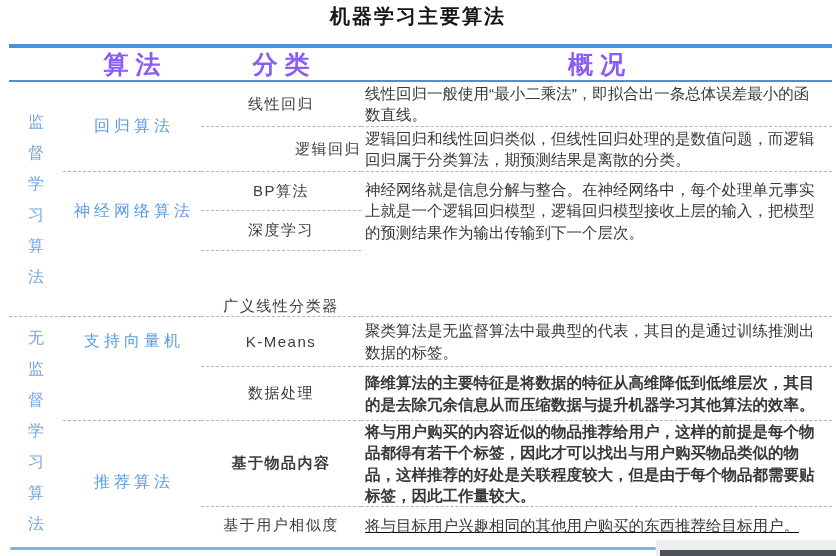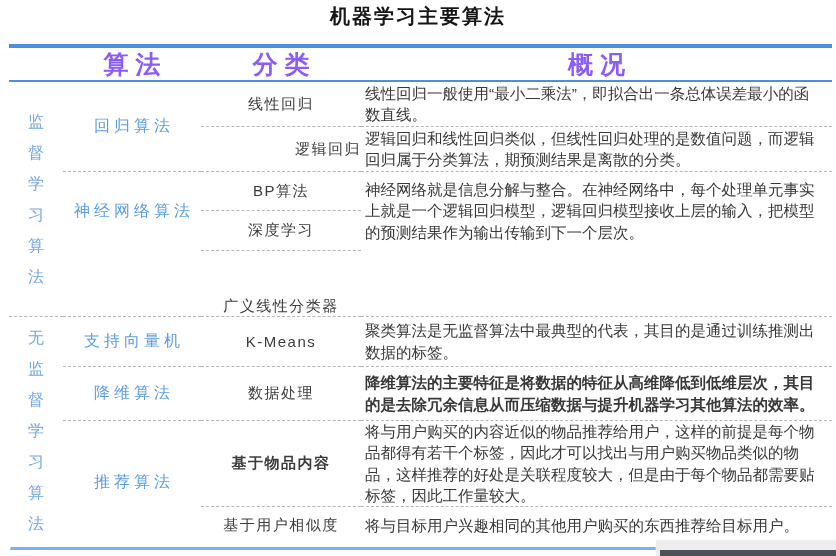--- a/index.html
+++ b/index.html
@@ -47,22 +47,22 @@
   .a5  { grid-column:2; grid-row:7; }
   .a6  { grid-column:2; grid-row:8/10; }
   .c1 { grid-column:3; grid-row:1; } .c2 { grid-column:3; grid-row:2;justify-content:flex-end; }
   .c3 { grid-column:3; grid-row:3; } .c4 { grid-column:3; grid-row:4; }
   .c5 { grid-column:3; grid-row:5;align-items:flex-end; } .c6 { grid-column:3; grid-row:6; }
   .c7 { grid-column:3; grid-row:7; } .c8 { grid-column:3; grid-row:8;font-weight:bold; }
   .c9 { grid-column:3; grid-row:9; }
   .o1 { grid-column:4; grid-row:1;align-items:center; } .o2 { grid-column:4; grid-row:2; }
   .o34{ grid-column:4; grid-row:3/5; }
   .o5 { grid-column:4; grid-row:5; } .o6 { grid-column:4; grid-row:6; }
-  .o7 { grid-column:4; grid-row:7;font-weight:bold; } .o8 { grid-column:4; grid-row:8; }
-  .o9 { grid-column:4; grid-row:9; }
+  .o7 { grid-column:4; grid-row:7;font-weight:bold; } .o8 { grid-column:4; grid-row:8;font-weight:bold; }
+  .o9 { grid-column:4; grid-row:9;text-decoration:underline; }
 
   
   .bottom-rule-light { position:absolute; left:10px; top:547px; width:646px; height:3px;
                        background:#7fb2e3; border-radius:2px; }
   .bottom-right-patch { position:absolute; left:656px; top:540px; width:180px; height:16px;
                         background:#ededed; }
   .bottom-right-dark { position:absolute; left:660px; top:550px; width:176px; height:6px;
                        background:#4e5058; }
 </style>
 </head>
@@ -91,23 +91,20 @@
       </div>
 
       <div class="cell acell a1">
         <span>回归算法</span>
       </div>
       <div class="cell acell a2 bt">
         <span>神经网络算法</span>
       </div>
       <div class="cell acell a4 bt">
         <span>支持向量机</span>
-      </div>
-      <div class="cell acell a5 bt">
-        <span>降维算法</span>
       </div>
       <div class="cell acell a6 bt">
         <span>推荐算法</span>
       </div>
 
       <div class="cell ccell c1">
         <span>线性回归</span>
       </div>
       <div class="cell ccell c2 bt">
         <span>逻辑回归</span>

